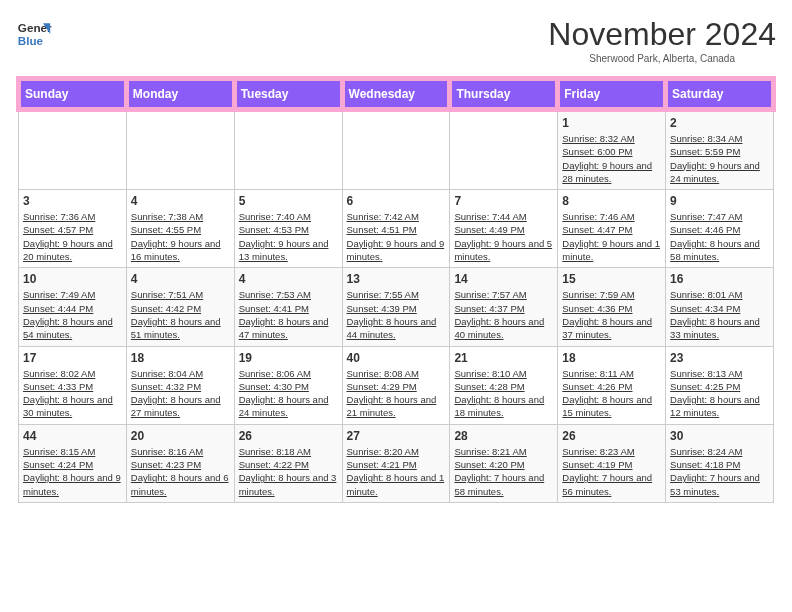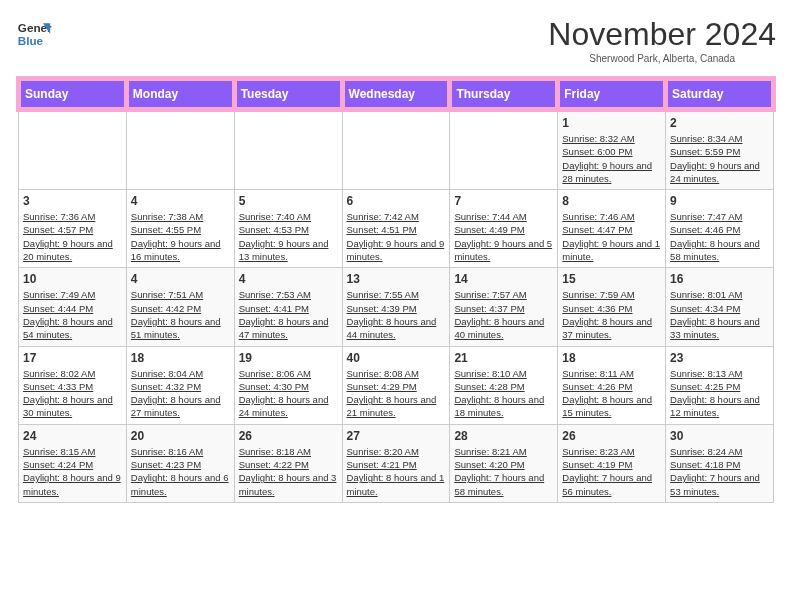--- a/index.html
+++ b/index.html
@@ -209,21 +209,21 @@
           <span class="day-number">18</span>
           <div class="day-info">Sunrise: 8:11 AM<br>Sunset: 4:26 PM<br>Daylight: 8 hours and 15 minutes.</div>
         </td>
         <td>
           <span class="day-number">23</span>
           <div class="day-info">Sunrise: 8:13 AM<br>Sunset: 4:25 PM<br>Daylight: 8 hours and 12 minutes.</div>
         </td>
       </tr>
       <tr>
         <td>
-          <span class="day-number">24</span>
+          <span class="day-number">44</span>
           <div class="day-info">Sunrise: 8:15 AM<br>Sunset: 4:24 PM<br>Daylight: 8 hours and 9 minutes.</div>
         </td>
         <td>
           <span class="day-number">20</span>
           <div class="day-info">Sunrise: 8:16 AM<br>Sunset: 4:23 PM<br>Daylight: 8 hours and 6 minutes.</div>
         </td>
         <td>
           <span class="day-number">26</span>
           <div class="day-info">Sunrise: 8:18 AM<br>Sunset: 4:22 PM<br>Daylight: 8 hours and 3 minutes.</div>
         </td>

